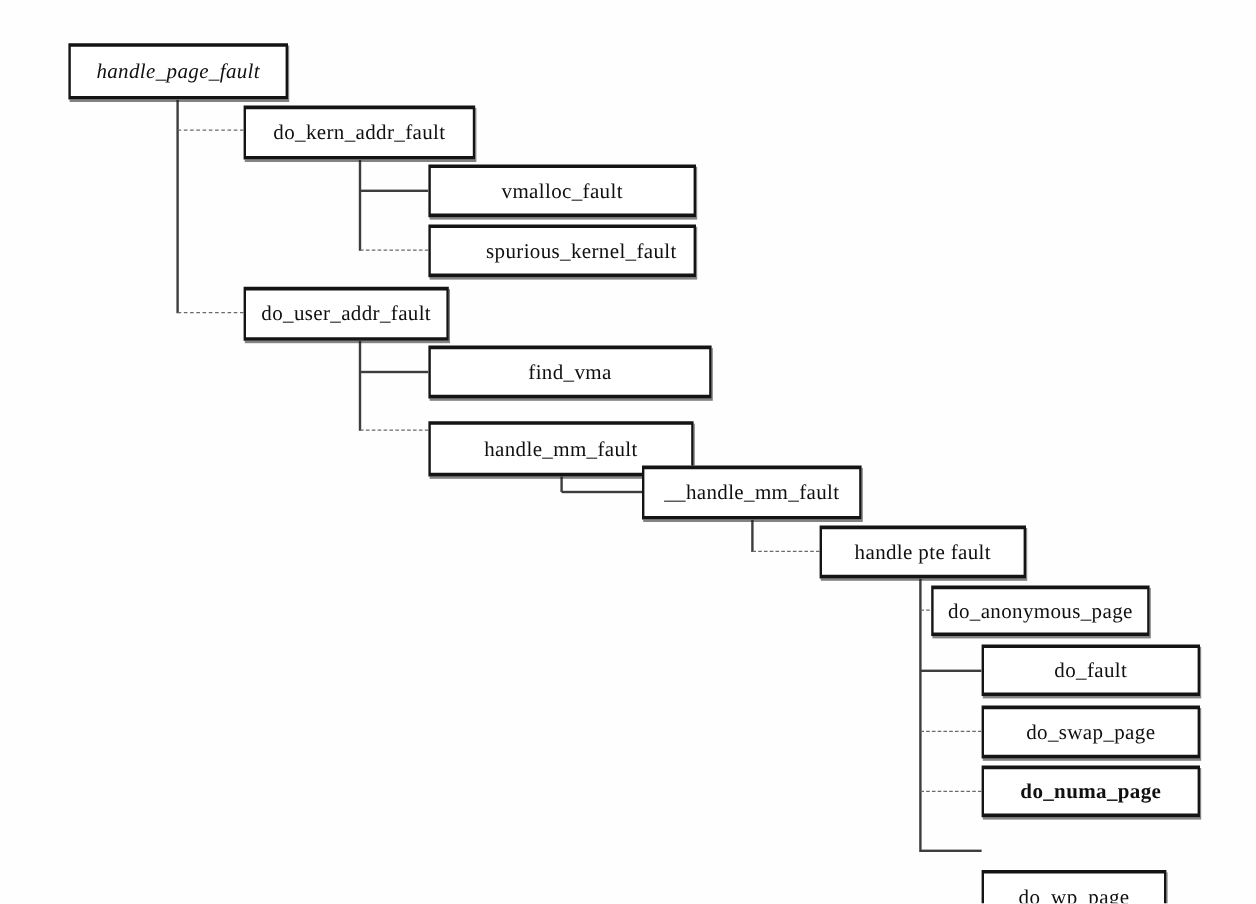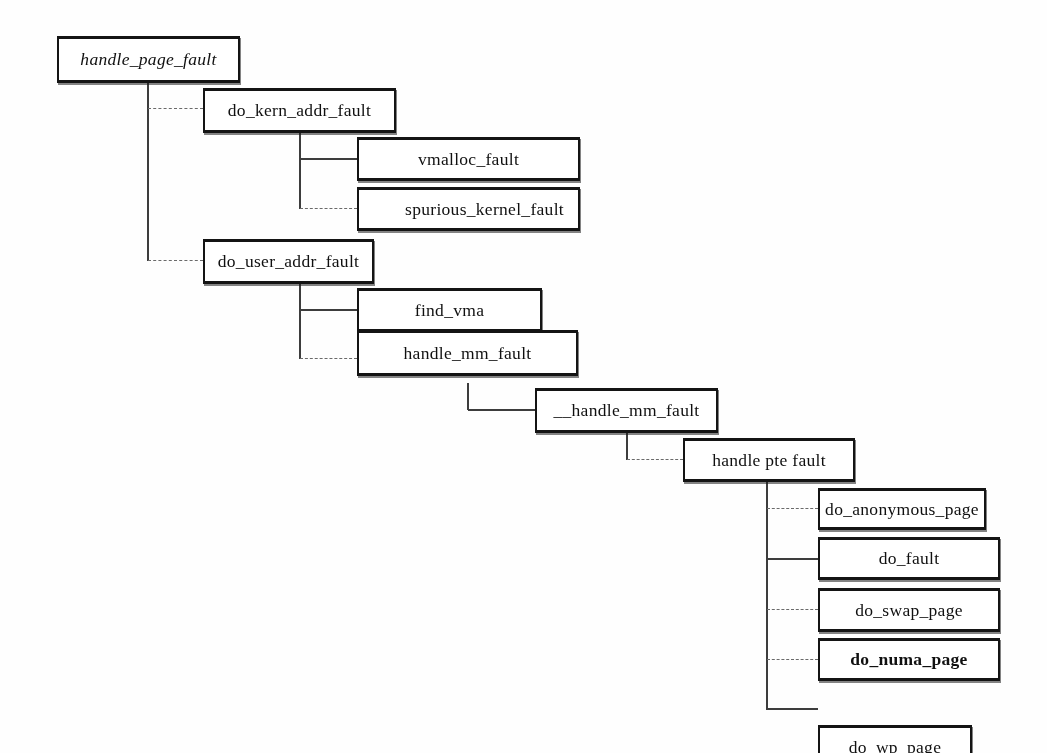--- a/index.html
+++ b/index.html
@@ -78,29 +78,29 @@
   <div class="node" style="left:57px; top:36px; width:183px; height:47px;font-style:italic;">handle_page_fault</div>
 
   <div class="node" style="left:203px; top:88px; width:193px; height:45px;">do_kern_addr_fault</div>
 
   <div class="node" style="left:357px; top:137px; width:223px; height:44px;">vmalloc_fault</div>
 
   <div class="node" style="left:357px; top:187px; width:223px; height:44px;padding-left:32px;">spurious_kernel_fault</div>
 
   <div class="node" style="left:203px; top:239px; width:171px; height:45px;">do_user_addr_fault</div>
 
-  <div class="node" style="left:357px; top:288px; width:185px; height:44px;font-family:Liberation Serif, serif;">find_vma</div>
+  <div class="node" style="left:357px; top:288px; width:236px; height:44px;font-family:Liberation Serif, serif;">find_vma</div>
 
-  <div class="node" style="left:357px; top:330px; width:221px; height:46px;">handle_mm_fault</div>
+  <div class="node" style="left:357px; top:351px; width:221px; height:46px;">handle_mm_fault</div>
 
   <div class="node" style="left:683px; top:438px; width:172px; height:44px;">handle pte fault</div>
 
   <div class="node" style="left:535px; top:388px; width:183px; height:45px;">__handle_mm_fault</div>
 
-  <div class="node" style="left:818px; top:488px; width:168px; height:42px;font-family:Liberation Serif, serif;">do_anonymous_page</div>
+  <div class="node" style="left:776px; top:488px; width:182px; height:42px;font-family:Liberation Serif, serif;">do_anonymous_page</div>
 
   <div class="node" style="left:818px; top:537px; width:182px; height:43px;">do_fault</div>
 
   <div class="node" style="left:818px; top:588px; width:182px; height:44px;">do_swap_page</div>
 
   <div class="node" style="left:818px; top:638px; width:182px; height:43px;font-weight:bold;">do_numa_page</div>
 
   <div class="node" style="left:818px; top:687px; width:154px; height:44px;margin-top:38px;">do_wp_page</div>
 
 </div>

